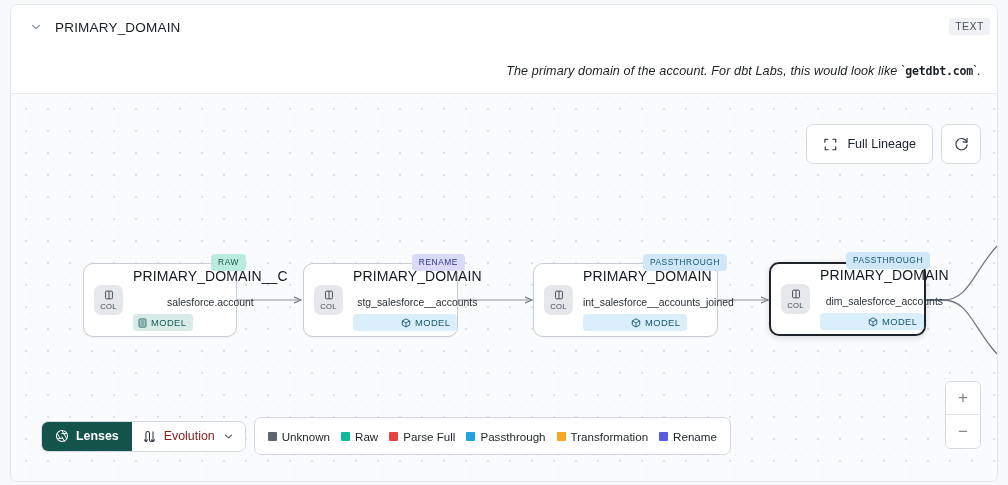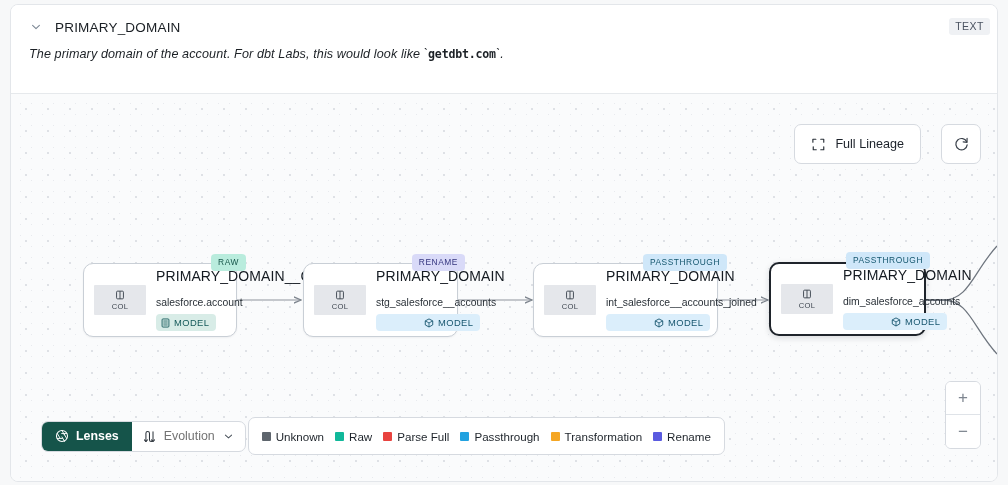--- a/index.html
+++ b/index.html
@@ -53,25 +53,26 @@
     position: absolute;
     right: 7px; top: 13px;
     background: #eff1f4;
     color: #4a5260;
     font-size: 10.5px;
     letter-spacing: .5px;
     padding: 2px 6px 3px;
     border-radius: 3px;
   }
   .desc {
-    margin-top: 10px;
+    margin-top: 27px;
     font-size: 12.6px;
     font-style: italic;
     color: #1c2126;
     letter-spacing: .1px;
+    text-align: right;
   }
   .desc .code {
     font-family: "DejaVu Sans Mono", monospace;
     font-style: normal;
     font-weight: bold;
     font-size: 11.6px;
     letter-spacing: -.2px;
   }
   .inherit {
     margin-top: 11px;
@@ -111,23 +112,23 @@
     display: flex;
     align-items: center;
     padding-left: 10px;
     box-shadow: 0 1px 2px rgba(20,25,35,.05);
   }
   .node.selected {
     border: 2.5px solid #1f242b;
     box-shadow: 0 2px 6px rgba(20,25,35,.14);
   }
   .col-chip {
-    width: 52px; height: 30px;
+    width: 29px; height: 30px;
     background: #e5e7eb;
-    border-radius: 1px;
+    border-radius: 7px;
     display: flex; flex-direction: column;
     align-items: center; justify-content: center;
     gap: 1px;
     flex: none;
   }
   .col-chip .lbl {
     font-size: 7.6px;
     color: #3e4650;
     letter-spacing: .3px;
   }
@@ -136,20 +137,21 @@
     font-size: 14px;
     color: #141a21;
     letter-spacing: .1px;
     white-space: nowrap;
   }
   .node-sub {
     margin-top: 13px;
     font-size: 10.4px;
     color: #2a3138;
     white-space: nowrap;
+    text-align: center;
   }
   .kind-badge {
     margin-top: 6px;
     display: inline-flex;
     align-items: center;
     gap: 4px;
     font-size: 9.4px;
     letter-spacing: .4px;
     padding: 3px 7px 3px 5px;
     border-radius: 4px;
@@ -169,21 +171,21 @@
     white-space: nowrap;
   }
   .tag-raw         { background: #b9ecdd; color: #17564a; }
   .tag-rename      { background: #d9daf8; color: #34357e; }
   .tag-passthrough { background: #cfe7f9; color: #14566e; }
 
   
   .topright {
     position: absolute;
     right: 16px; top: 30px;
-    display: flex; align-items: center; gap: 20px;
+    display: flex; align-items: center; gap: 8px;
   }
   .btn-full {
     height: 40px;
     display: flex; align-items: center; gap: 9px;
     padding: 0 16px;
     background: #ffffff;
     border: 1px solid #d6dae0;
     border-radius: 7px;
     font-size: 12.6px;
     color: #1c222a;
@@ -213,21 +215,21 @@
     font-size: 17px; color: #7d858f;
     cursor: pointer;
     font-family: "Liberation Sans", sans-serif;
   }
   .zoomctl button:first-child { border-bottom: 1px solid #dfe3e8; }
 
   
   .bottombar {
     position: absolute;
     left: 30px; bottom: 27px;
-    display: flex; align-items: center; gap: 2px;
+    display: flex; align-items: center; gap: 8px;
   }
   .seg {
     display: flex;
     border: 1px solid #d6dae0;
     border-radius: 7px;
     overflow: hidden;
     background: #fff;
     height: 31px;
   }
   .seg .lenses {
@@ -236,21 +238,21 @@
     color: #ffffff;
     font-size: 12.4px;
     font-weight: bold;
     padding: 0 13px;
     cursor: pointer;
   }
   .seg .evolution {
     display: flex; align-items: center; gap: 8px;
     padding: 0 11px 0 10px;
     font-size: 12.4px;
-    color: #737373;
+    color: #7f1d1d;
     cursor: pointer;
   }
   .legend {
     display: flex; align-items: center; gap: 11px;
     height: 31px;
     padding: 18px 13px;
     background: #ffffff;
     border: 1px solid #d6dae0;
     border-radius: 7px;
   }

